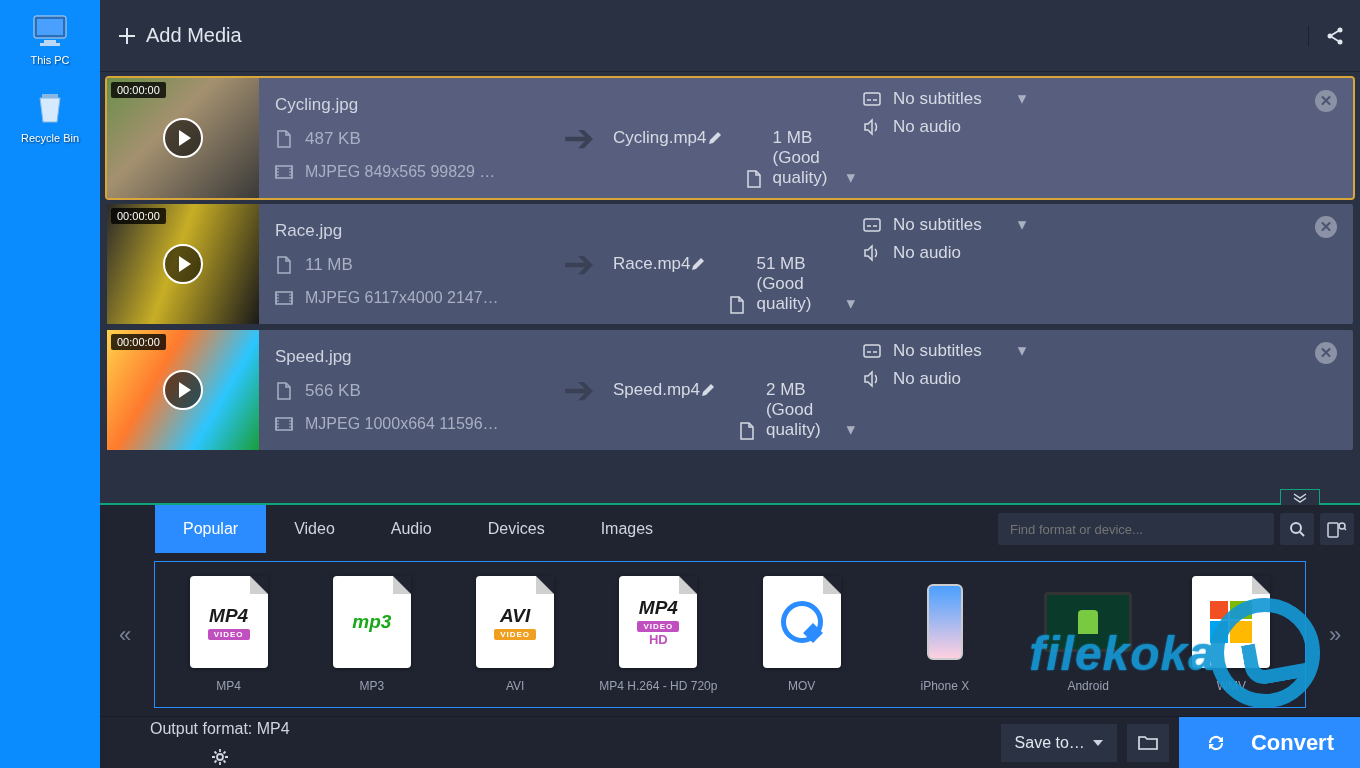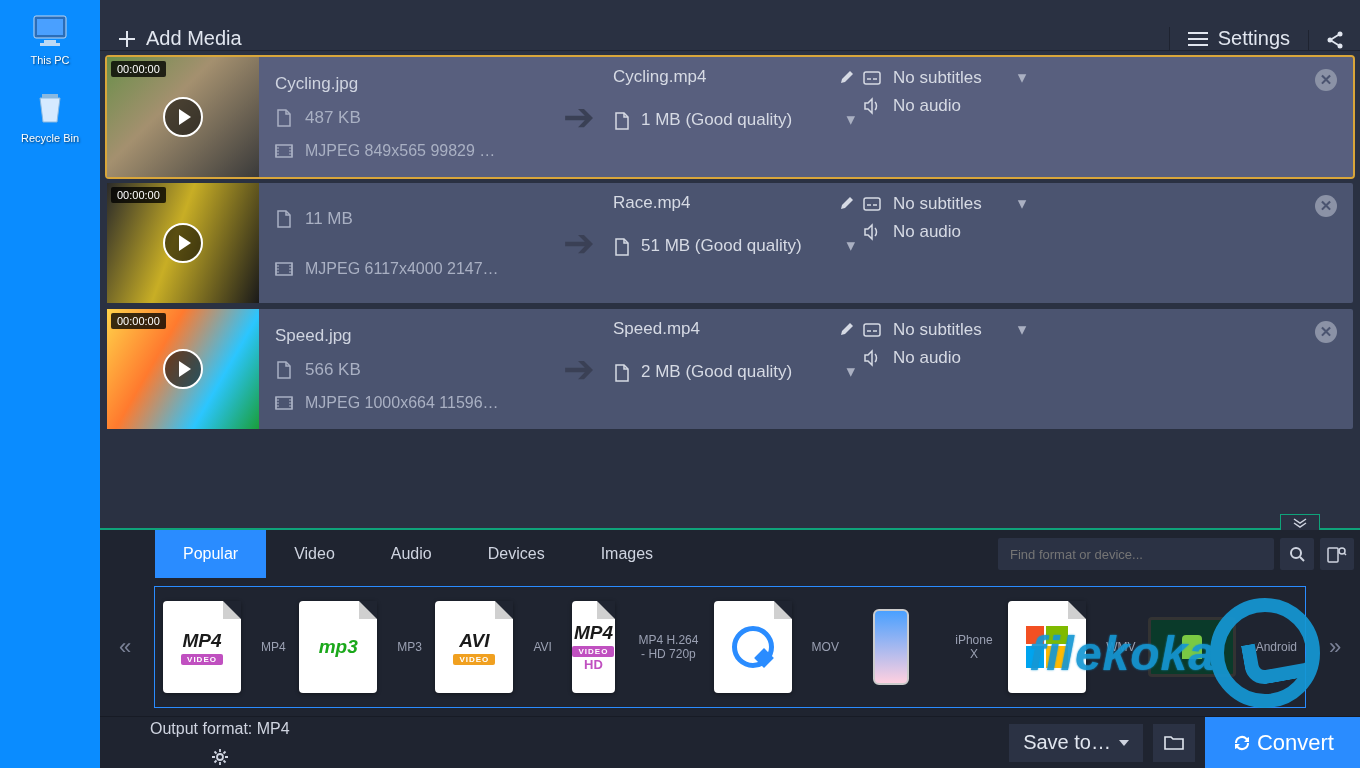--- a/index.html
+++ b/index.html
@@ -8,21 +8,21 @@
 
 .desktop-icons { position: absolute; left: 0; top: 0; width: 100px; padding-top: 8px; display: flex; flex-direction: column; align-items: center; gap: 20px; }
 .desktop-icon { display: flex; flex-direction: column; align-items: center; gap: 2px; cursor: pointer; }
 .desktop-icon .icon-box { width: 44px; height: 44px; display: flex; align-items: center; justify-content: center; }
 .desktop-icon span { color: #fff; font-size: 11px; text-shadow: 1px 1px 2px rgba(0,0,0,.6); white-space: nowrap; }
 
 
 .app { position: absolute; left: 100px; top: 0; width: 1260px; height: 768px; background: #2a3142; display: flex; flex-direction: column; }
 
 
-.topbar { height: 51px; background: #2a3142; display: flex; align-items: flex-end; border-bottom: 1px solid #1e2330; }
+.topbar { height: 72px; background: #2a3142; display: flex; align-items: center; border-bottom: 1px solid #1e2330; }
 .add-media { display: flex; align-items: center; gap: 10px; padding: 0 18px; color: #e1e6ef; font-size: 20px; cursor: pointer; }
 .spacer { flex: 1; }
 .settings-btn { display: flex; align-items: center; gap: 10px; padding: 0 18px; color: #e1e6ef; font-size: 20px; border-left: 1px solid #1e2330; cursor: pointer; }
 .share-btn { display: flex; align-items: center; justify-content: center; width: 52px; border-left: 1px solid #1e2330; cursor: pointer; color: #e1e6ef; }
 
 
 .file-list { flex: 0 0 auto; padding: 4px 0 40px 0; }
 .file-row { display: flex; align-items: stretch; background: #4b5470; margin: 2px 7px 6px 7px; border-radius: 2px; position: relative; padding-right: 50px; }
 .file-row.selected { outline: 2px solid #d9a63a; background: #585f7e; }
 .thumb { width: 152px; height: 120px; position: relative; background: #222; flex-shrink: 0; display: flex; align-items: center; justify-content: center; }
@@ -35,21 +35,21 @@
 
 .col-src { width: 290px; padding: 10px 10px 10px 16px; display: flex; flex-direction: column; justify-content: space-around; }
 .col-src .fname { color: #cfd4e0; font-size: 17px; }
 .meta-line { display: flex; align-items: center; gap: 12px; color: #a9b0c3; font-size: 17px; }
 .meta-line.small { font-size: 16px; }
 .ico { width: 18px; height: 18px; flex-shrink: 0; }
 
 .arrow-col { width: 60px; display: flex; align-items: center; justify-content: center; }
 .arrow-shape { color: #3a4055; font-size: 38px; }
 
-.col-dst { width: 250px; padding: 10px 4px; display: flex; flex-direction: column; justify-content: flex-start; gap: 22px; }
+.col-dst { width: 250px; padding: 10px 4px; display: flex; flex-direction: row; justify-content: flex-start; gap: 22px; }
 .dst-top { display: flex; align-items: center; justify-content: space-between; color: #d6dae4; font-size: 17px; }
 .dst-top .edit { color: #d6dae4; cursor: pointer; }
 .dst-size { display: flex; align-items: flex-end; gap: 10px; color: #d6dae4; font-size: 17px; position: relative; }
 .dd { margin-left: auto; color: #aab0c2; cursor: pointer; }
 
 .col-opts { flex: 1; padding: 10px 4px; display: flex; flex-direction: column; gap: 8px; }
 .opt-line { display: flex; align-items: center; gap: 12px; color: #d6dae4; font-size: 17px; }
 .opt-line .dd { margin-left: 24px; }
 
 .row-remove { position: absolute; right: 16px; top: 12px; width: 22px; height: 22px; border-radius: 50%; background: #8b92a6; display: flex; align-items: center; justify-content: center; cursor: pointer; color: #4b5470; font-size: 15px; font-weight: bold; }
@@ -62,21 +62,21 @@
 .tab { padding: 0 28px; height: 100%; display: flex; align-items: center; color: #cfd4e0; font-size: 16px; cursor: pointer; }
 .tab.active { background: #2a8cff; color: #fff; }
 .tab-spacer { flex: 1; }
 .search-box { display: flex; align-items: center; background: #2b3244; height: 32px; border-radius: 2px; margin-right: 6px; }
 .search-box input { background: transparent; border: none; outline: none; color: #cfd4e0; padding: 0 12px; width: 276px; font-size: 13px; }
 .search-btn, .match-btn { width: 34px; height: 32px; background: #2b3244; display: flex; align-items: center; justify-content: center; color: #cfd4e0; cursor: pointer; margin-right: 6px; border-radius: 2px; }
 
 .formats-wrap { display: flex; align-items: center; padding: 8px 0 8px 0; }
 .scroll-btn { width: 50px; display: flex; align-items: center; justify-content: center; color: #7a8196; font-size: 22px; cursor: pointer; }
 .formats { flex: 1; display: flex; gap: 12px; padding: 8px; border: 1px solid #2a8cff; margin: 0 4px; }
-.fmt { flex: 1; display: flex; flex-direction: row; align-items: center; gap: 20px; cursor: pointer; padding: 6px 0; }
+.fmt { flex: 1; display: flex; flex-direction: column; align-items: center; gap: 11px; cursor: pointer; padding: 6px 0; }
 .fmt .tile { width: 78px; height: 92px; background: #fff; border-radius: 4px; position: relative; display: flex; flex-direction: column; align-items: center; justify-content: center; color: #222; box-shadow: 0 1px 4px rgba(0,0,0,.4); }
 .fmt .tile::after { content: ""; position: absolute; right: 0; top: 0; border-top: 18px solid #1f2430; border-left: 18px solid #d0d0d0; }
 .fmt .tile .big { font-size: 19px; font-weight: 800; font-style: italic; }
 .fmt .tile .bar { font-size: 8px; padding: 1px 6px; border-radius: 2px; margin-top: 2px; font-weight: bold; letter-spacing: 1px; }
 .fmt .tile.mp4 .big { color: #1a1a1a; }
 .fmt .tile.mp4 .bar { background: #c050c0; color: #fff; }
 .fmt .tile.mp3 .big { color: #1aa81a; text-transform: lowercase; }
 .fmt .tile.avi .big { color: #1a1a1a; }
 .fmt .tile.avi .bar { background: #f0a020; color: #fff; }
 .fmt .tile.mp4hd .big { color: #1a1a1a; }
@@ -91,23 +91,23 @@
 .fmt .tablet .droid { width: 20px; height: 24px; background: #7ac943; border-radius: 4px 4px 0 0; }
 .fmt .winlogo { display: grid; grid-template-columns: 18px 22px; grid-template-rows: 18px 22px; gap: 2px; }
 .fmt .winlogo span:nth-child(1){ background:#f25022;} .fmt .winlogo span:nth-child(2){ background:#7fba00;} .fmt .winlogo span:nth-child(3){ background:#00a4ef;} .fmt .winlogo span:nth-child(4){ background:#ffb900;}
 .fmt .label { color: #9aa0b2; font-size: 12px; text-align: center; }
 
 
 .bottom { height: 52px; background: #1f2430; display: flex; align-items: center; padding: 0 0 0 50px; gap: 10px; border-top: 1px solid #171b25; }
 .out-fmt { color: #cfd4e0; font-size: 16px; display: flex; align-items: center; gap: 10px; flex-direction: column; }
 .gear { cursor: pointer; }
 .bottom .spacer { flex: 1; }
-.saveto { display: flex; align-items: center; gap: 8px; background: #2b3244; height: 38px; padding: 0 14px; color: #e1e6ef; font-size: 20px; cursor: pointer; }
+.saveto { display: flex; align-items: center; gap: 8px; background: #2b3244; height: 38px; padding: 0 14px; color: #e1e6ef; font-size: 16px; cursor: pointer; }
 .folder-btn { width: 42px; height: 38px; background: #2b3244; display: flex; align-items: center; justify-content: center; color: #e1e6ef; cursor: pointer; }
-.convert { display: flex; align-items: center; gap: 4px; background: #2a8cff; height: 52px; padding: 0 26px; color: #fff; font-size: 22px; font-weight: 400; cursor: pointer; }
+.convert { display: flex; align-items: center; gap: 24px; background: #2a8cff; height: 52px; padding: 0 26px; color: #fff; font-size: 22px; font-weight: 700; cursor: pointer; }
 
 
 .wm { position: absolute; right: 40px; bottom: 60px; color: #1597d4; font-size: 48px; font-weight: 800; font-style: italic; letter-spacing: 1px; pointer-events: none; display: flex; align-items: center; text-shadow: 0 0 2px #1597d4; opacity: .92; }
 .wm .circ { width: 110px; height: 110px; border: 14px solid #1597d4; border-radius: 50%; margin-left: -6px; position: relative; }
 .wm .circ::after { content: ""; position: absolute; left: 20px; top: 28px; width: 50px; height: 28px; border-bottom: 14px solid #1597d4; border-left: 14px solid #1597d4; border-radius: 0 0 0 20px; transform: rotate(-10deg); }
 
 svg { display: block; }
 </style>
 </head>
 <body>
@@ -138,26 +138,20 @@
 <div class="app">
 
   <div class="topbar">
     <div class="add-media">
       <svg class="ico" width="18" height="18" viewBox="0 0 18 18">
           <path d="M8 1h2v16H8zM1 8h16v2H1z" fill="#e1e6ef"></path>
         </svg>
       <span>Add Media</span>
     </div>
     <div class="spacer"></div>
-    <div class="settings-btn">
-      <svg width="20" height="16" viewBox="0 0 20 16">
-          <path d="M0 1h20v2H0zM0 7h20v2H0zM0 13h20v2H0z" fill="#e1e6ef"></path>
-        </svg>
-      <span>Settings</span>
-    </div>
     <div class="share-btn">
       <svg width="20" height="20" viewBox="0 0 20 20">
           <circle cx="15" cy="4" r="2.5" fill="#e1e6ef"></circle>
           <circle cx="5" cy="10" r="2.5" fill="#e1e6ef"></circle>
           <circle cx="15" cy="16" r="2.5" fill="#e1e6ef"></circle>
           <path d="M6.8 8.9 L13.2 5.1 M6.8 11.1 L13.2 14.9" stroke="#e1e6ef" stroke-width="1.8"></path>
         </svg>
     </div>
   </div>
 
@@ -223,20 +217,21 @@
       </div>
     </div>
     <div class="row-remove">✕</div>
   </div>
       <div class="file-row">
     <div class="thumb t-race">
       <div class="timestamp">00:00:00</div>
       <div class="play-circle"></div>
     </div>
     <div class="col-src">
+      <div class="fname">Race.jpg</div>
       <div class="meta-line">
         <svg class="ico" viewBox="0 0 18 18">
               <path d="M3 1h8l4 4v12H3z" fill="none" stroke="#a9b0c3" stroke-width="1.5"></path>
               <path d="M11 1v4h4" fill="none" stroke="#a9b0c3" stroke-width="1.5"></path>
             </svg>
         <span>11 MB</span>
       </div>
       <div class="meta-line small">
         <svg class="ico" viewBox="0 0 18 18">
               <rect x="1" y="3" width="16" height="12" stroke="#a9b0c3" stroke-width="1.5" fill="none"></rect>
@@ -418,38 +413,38 @@
             </div>
             <div class="label">MOV</div>
           </div>
           <div class="fmt">
             <div class="device">
               <div class="phone"></div>
             </div>
             <div class="label">iPhone X</div>
           </div>
           <div class="fmt">
+            <div class="device">
+              <div class="tablet">
+                <div class="droid"></div>
+              </div>
+            </div>
+            <div class="label">Android</div>
+          </div>
+          <div class="fmt">
             <div class="tile">
               <div class="winlogo">
                 <span></span>
                 <span></span>
                 <span></span>
                 <span></span>
               </div>
             </div>
             <div class="label">WMV</div>
           </div>
-          <div class="fmt">
-            <div class="device">
-              <div class="tablet">
-                <div class="droid"></div>
-              </div>
-            </div>
-            <div class="label">Android</div>
-          </div>
         </div>
       <div class="scroll-btn">»</div>
     </div>
 
     <div class="bottom">
       <div class="out-fmt">
         <span>Output format: MP4</span>
         <span class="gear">
           <svg width="18" height="18" viewBox="0 0 18 18">
               <circle cx="9" cy="9" r="3" fill="none" stroke="#cfd4e0" stroke-width="1.8"></circle>

